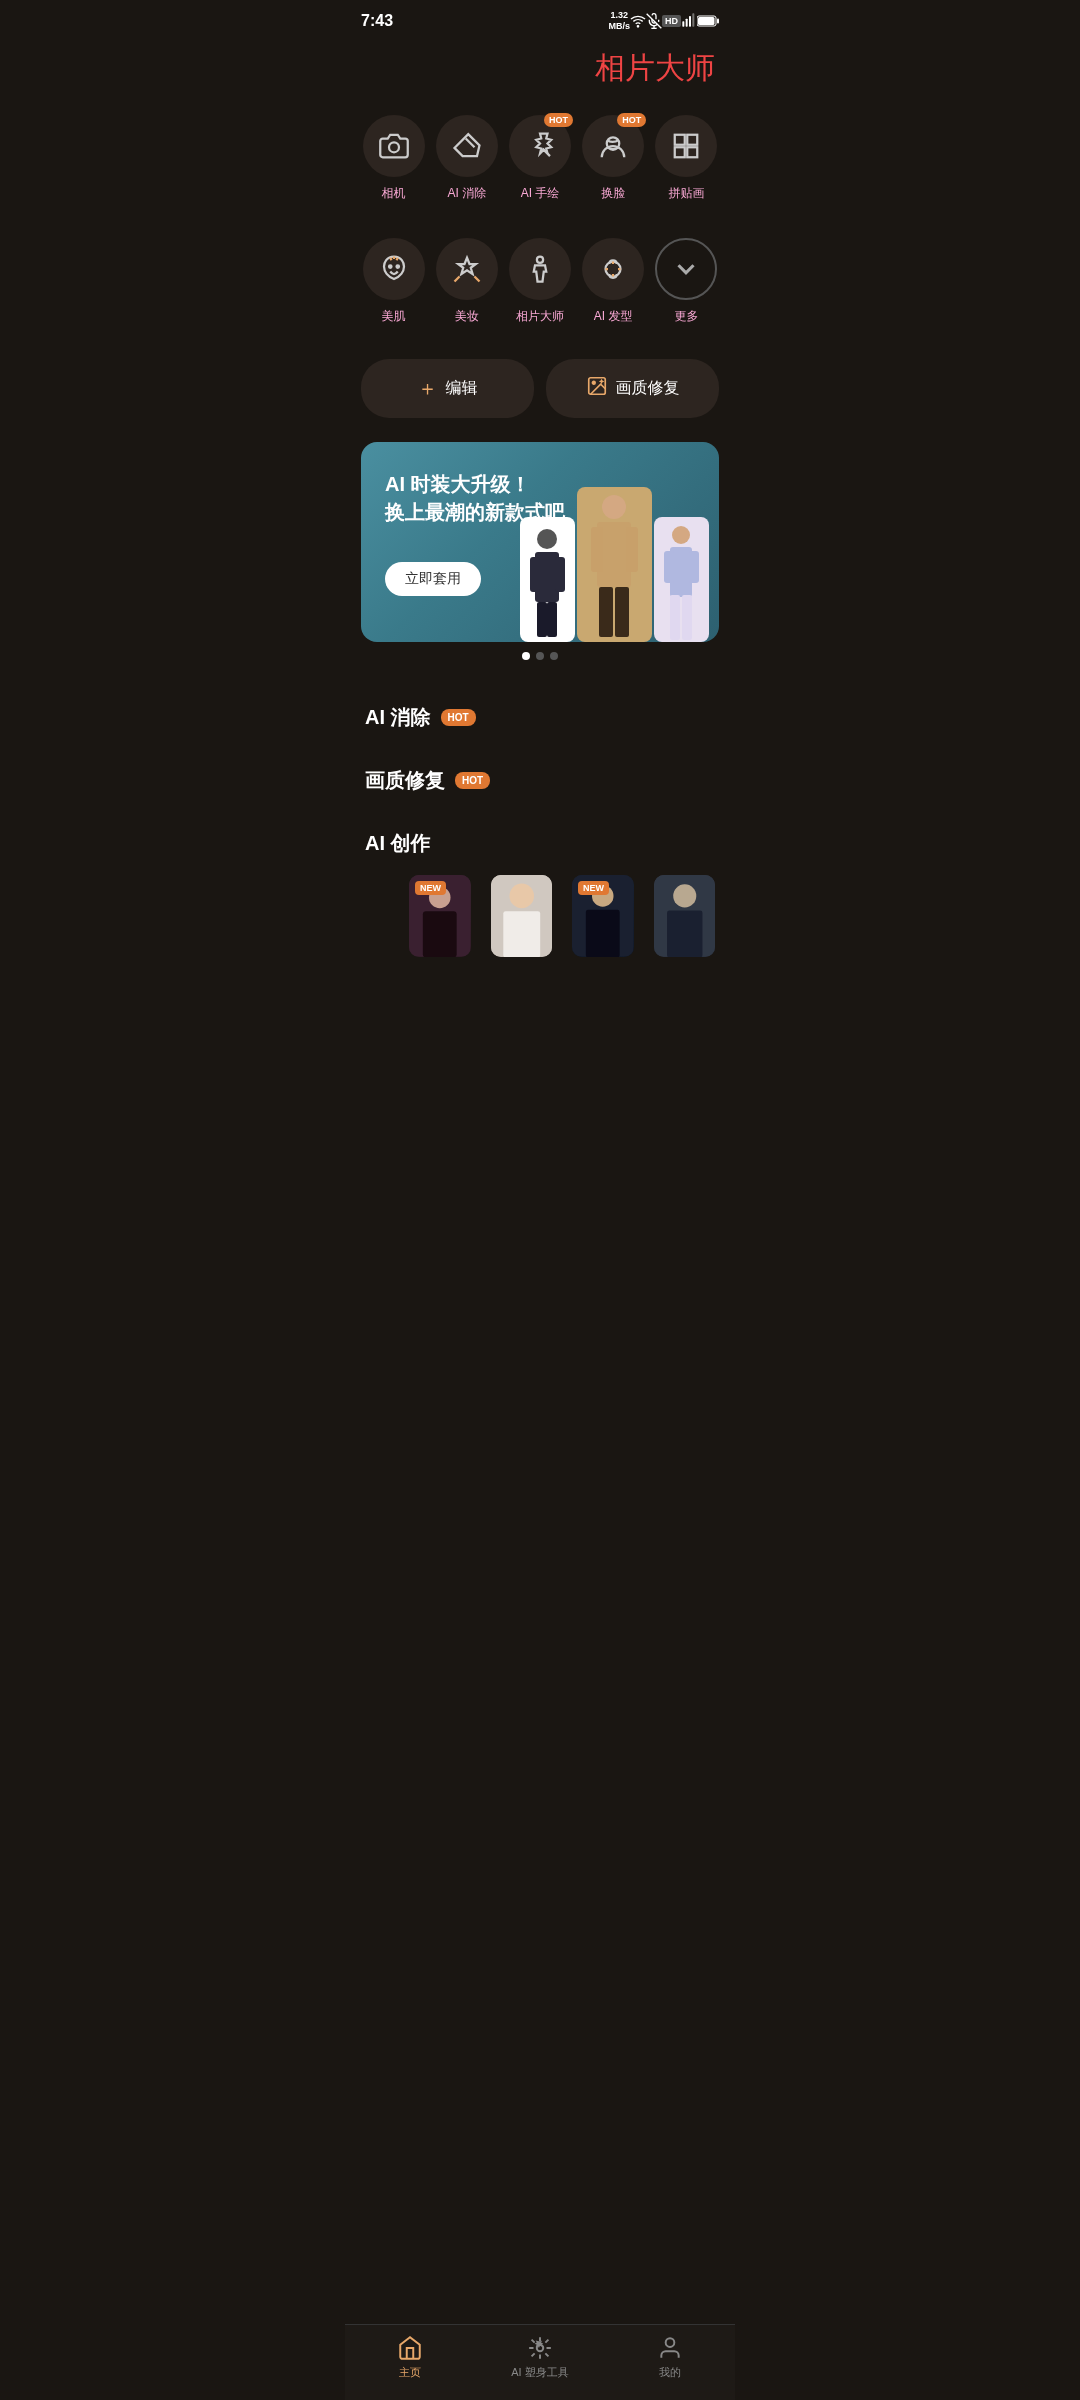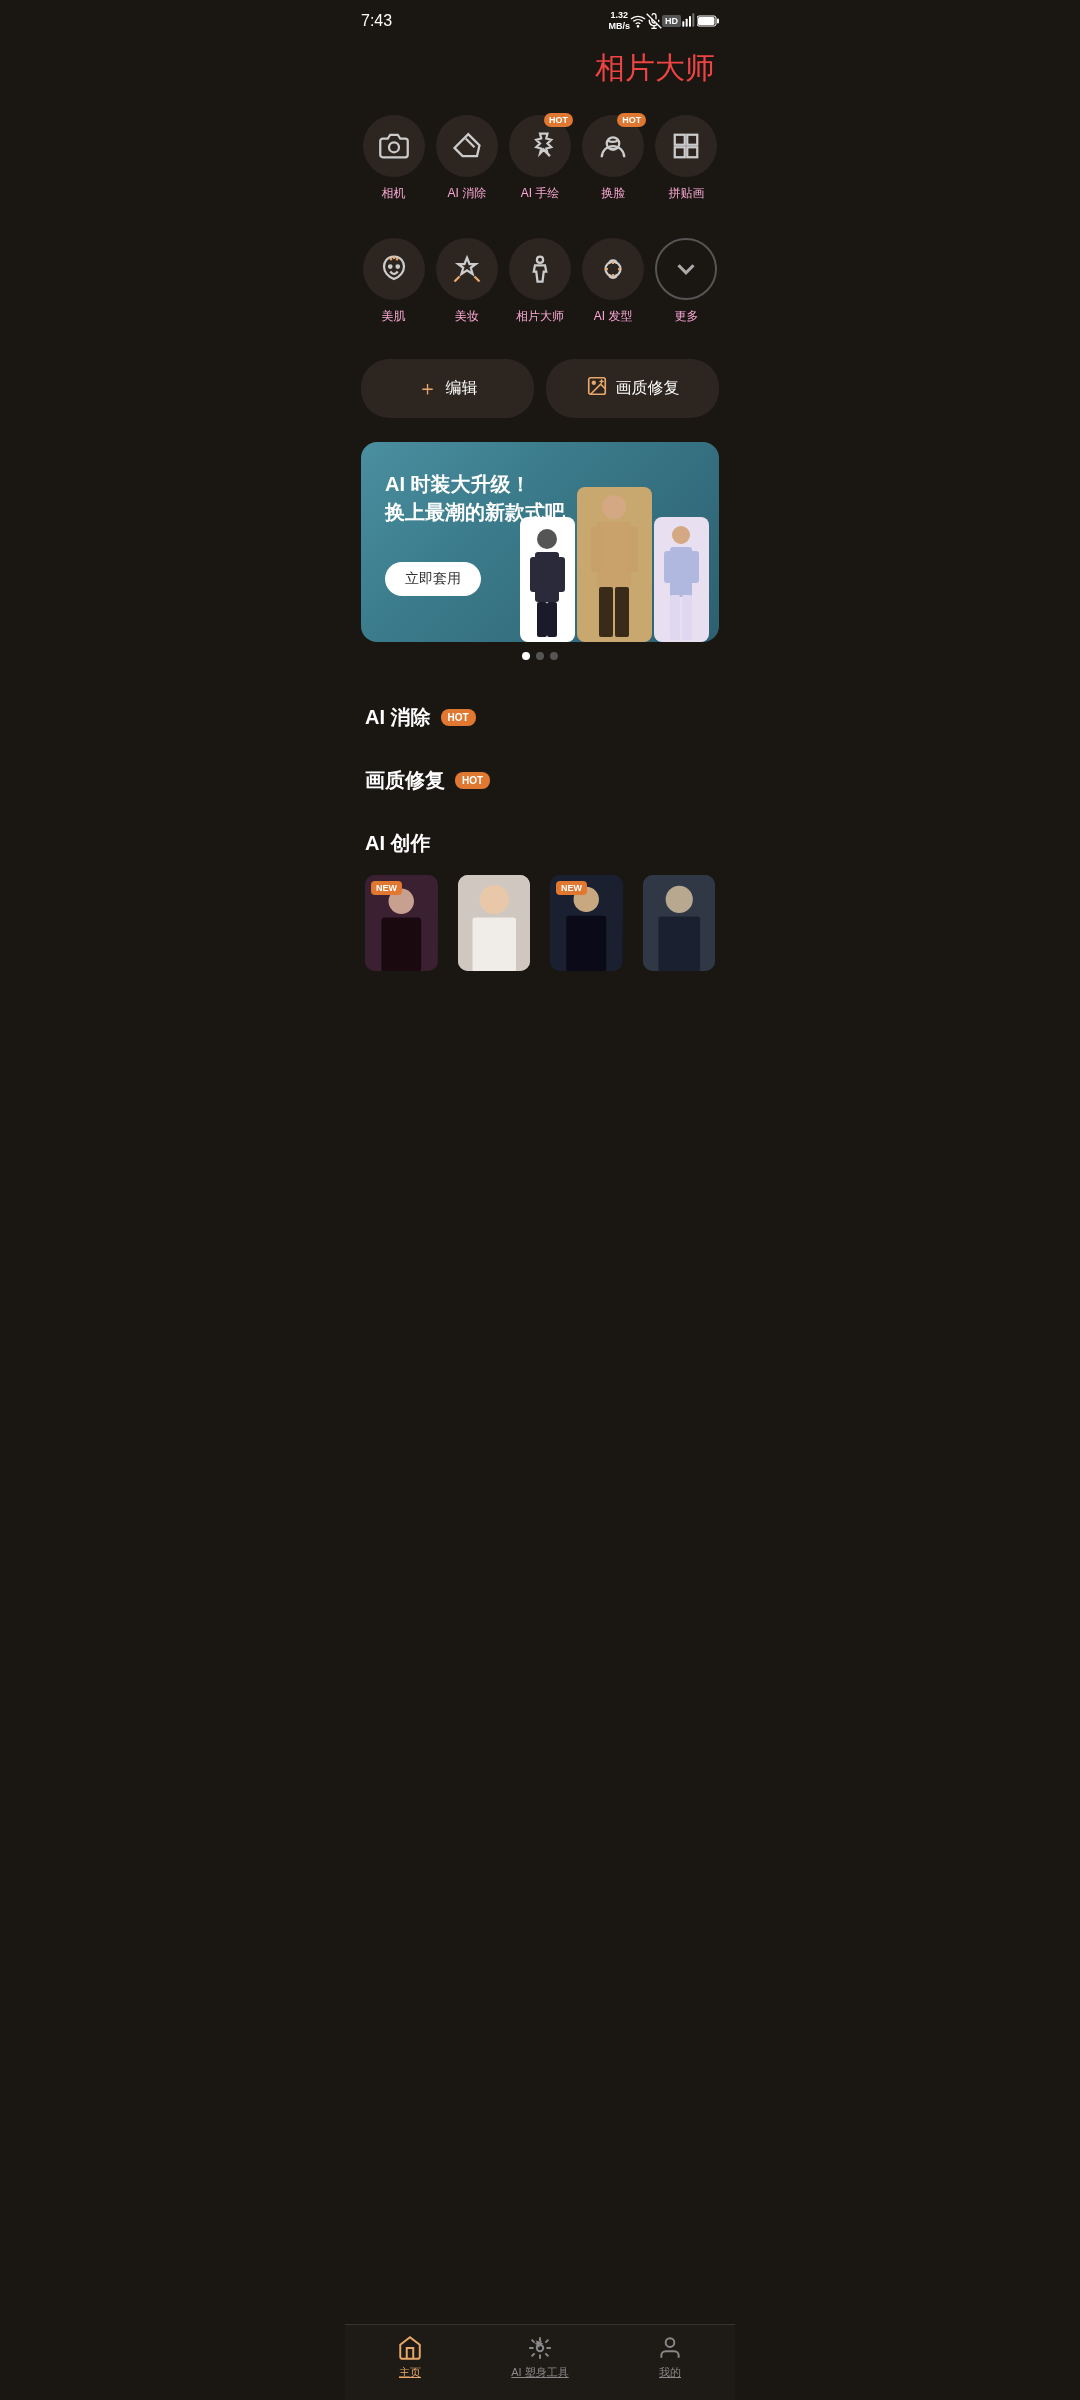--- a/index.html
+++ b/index.html
@@ -18,21 +18,21 @@
     
     .status-bar {
       display: flex;
       justify-content: space-between;
       align-items: center;
       padding: 10px 16px 4px;
       font-size: 13px;
       font-weight: 600;
       color: #fff;
     }
-    .status-left { font-size: 16px; font-weight: 400; }
+    .status-left { font-size: 16px; font-weight: 700; }
     .status-right {
       display: flex;
       align-items: center;
       font-size: 10px;
     }
 
     
     .app-header {
       padding: 12px 20px 8px;
     }
@@ -201,20 +201,21 @@
     }
 
     
     .creation-section {
       padding: 0 20px;
     }
     .creation-grid {
       display: grid;
       grid-template-columns: repeat(4, 1fr);
       gap: 20px;
+      margin-left: 44px;
     }
     .creation-thumb {
       border-radius: 10px;
       overflow: hidden;
       aspect-ratio: 0.75;
       position: relative;
     }
     .thumb-inner {
       width: 100%;
       height: 100%;
@@ -261,21 +262,20 @@
     .nav-icon {
       width: 26px;
       height: 26px;
       display: flex;
       align-items: center;
       justify-content: center;
     }
     .nav-label {
       font-size: 11px;
       color: #888;
-      text-decoration: underline;
     }
     .nav-item.active .nav-label {
       color: #e8a86a;
     }
     .nav-item.active .nav-icon svg {
       color: #e8a86a;
     }
 
     
     .thumb-1 { background: linear-gradient(160deg, #3a3035 0%, #2a2030 100%); }

